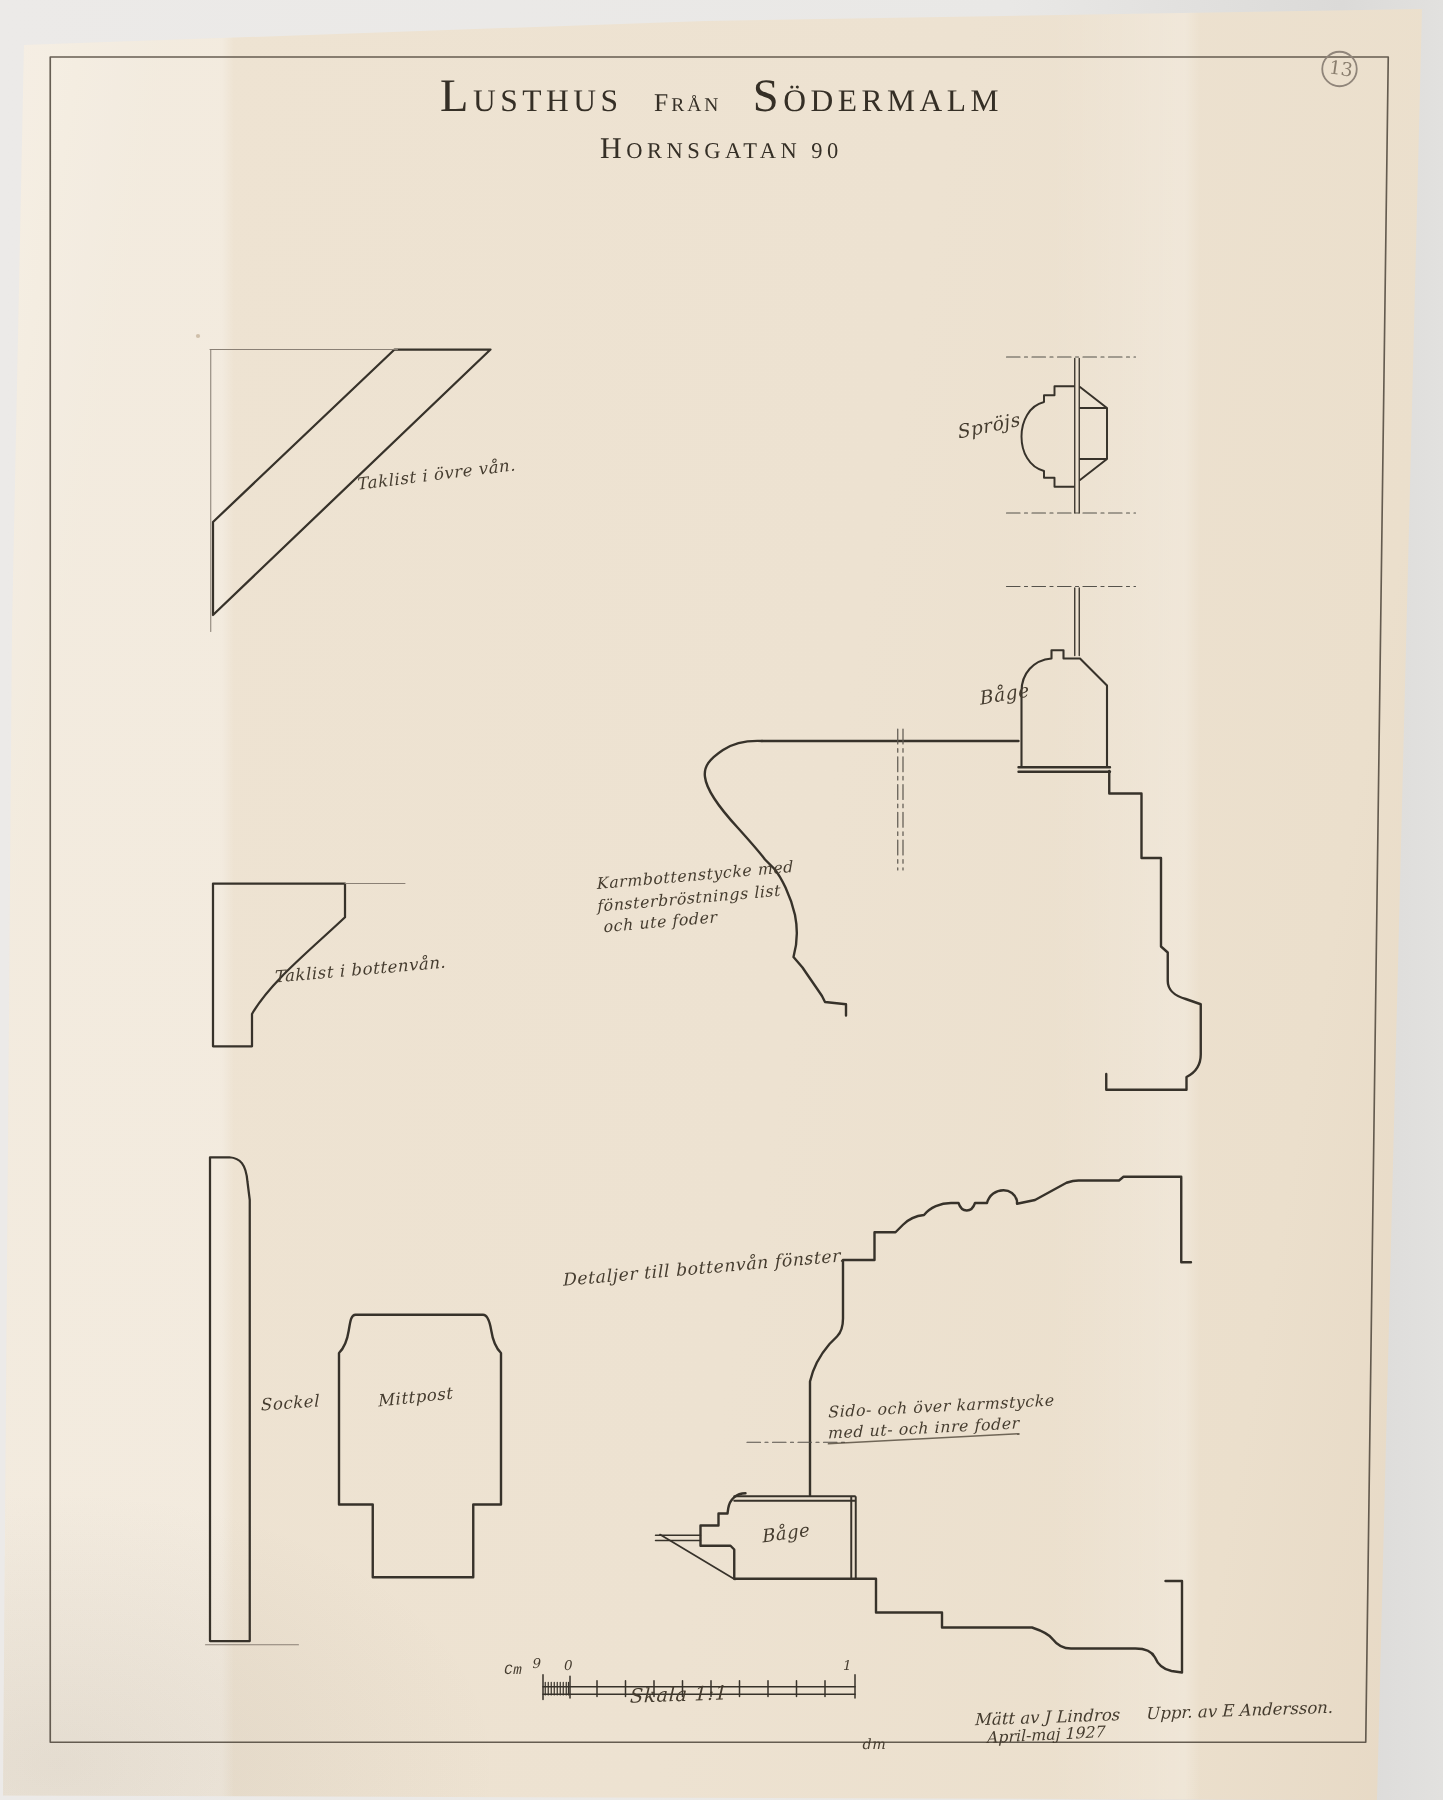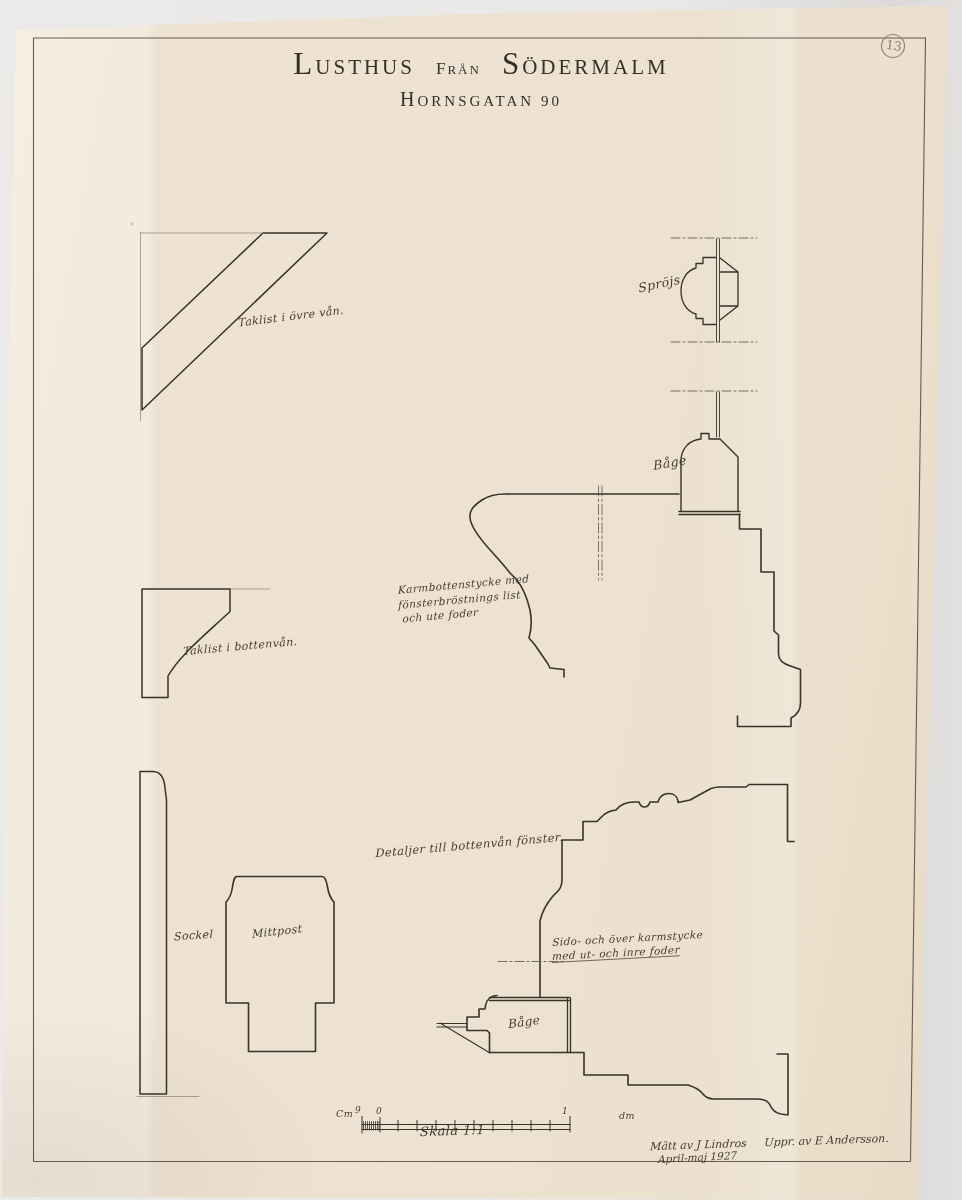--- a/index.html
+++ b/index.html
@@ -146,25 +146,25 @@
 
   <div class="lbl" style="left:252px;top:925px;font-size:11px;transform:rotate(-6deg) skewX(-4deg);">Mittpost</div>
 
   <div class="lbl" style="left:552px;top:931px;font-size:10.5px;line-height:14px;transform:rotate(-3deg) skewX(-4deg);">
     <div>Sido- och över karmstycke</div>
     <div><span class="underl">med ut- och inre foder</span></div>
   </div>
 
   <div class="lbl" style="left:508px;top:1015px;font-size:12px;transform:rotate(-8deg) skewX(-4deg);">Båge</div>
 
-  <div class="lbl" style="left:336px;top:1108px;font-size:9.5px;">Cm</div>
+  <div class="lbl" style="left:336px;top:1108px;font-size:9.5px;font-family:Liberation Mono, monospace;">Cm</div>
   <div class="lbl" style="left:355px;top:1105px;font-size:9px;">9</div>
   <div class="lbl" style="left:376px;top:1106px;font-size:9px;">0</div>
   <div class="lbl" style="left:562px;top:1106px;font-size:9px;">1</div>
-  <div class="lbl" style="left:575px;top:1110px;font-size:9.5px;margin-left:44px;">dm</div>
+  <div class="lbl" style="left:575px;top:1158px;font-size:9.5px;">dm</div>
   <div class="lbl" style="left:420px;top:1123px;font-size:13px;transform:rotate(-2deg) skewX(-4deg);">Skala 1:1</div>
 
   <div class="sig" style="left:650px;top:1136px;font-size:11px;transform:rotate(-2deg) skewX(-4deg);">
     <span>Mätt av J Lindros</span>
     <span style="margin-left:14px;">Uppr. av E Andersson.</span>
   </div>
   <div class="sig" style="left:658px;top:1151px;font-size:10.5px;transform:rotate(-3deg) skewX(-4deg);">April-maj 1927</div>
 </div>
 
 </body></html>

